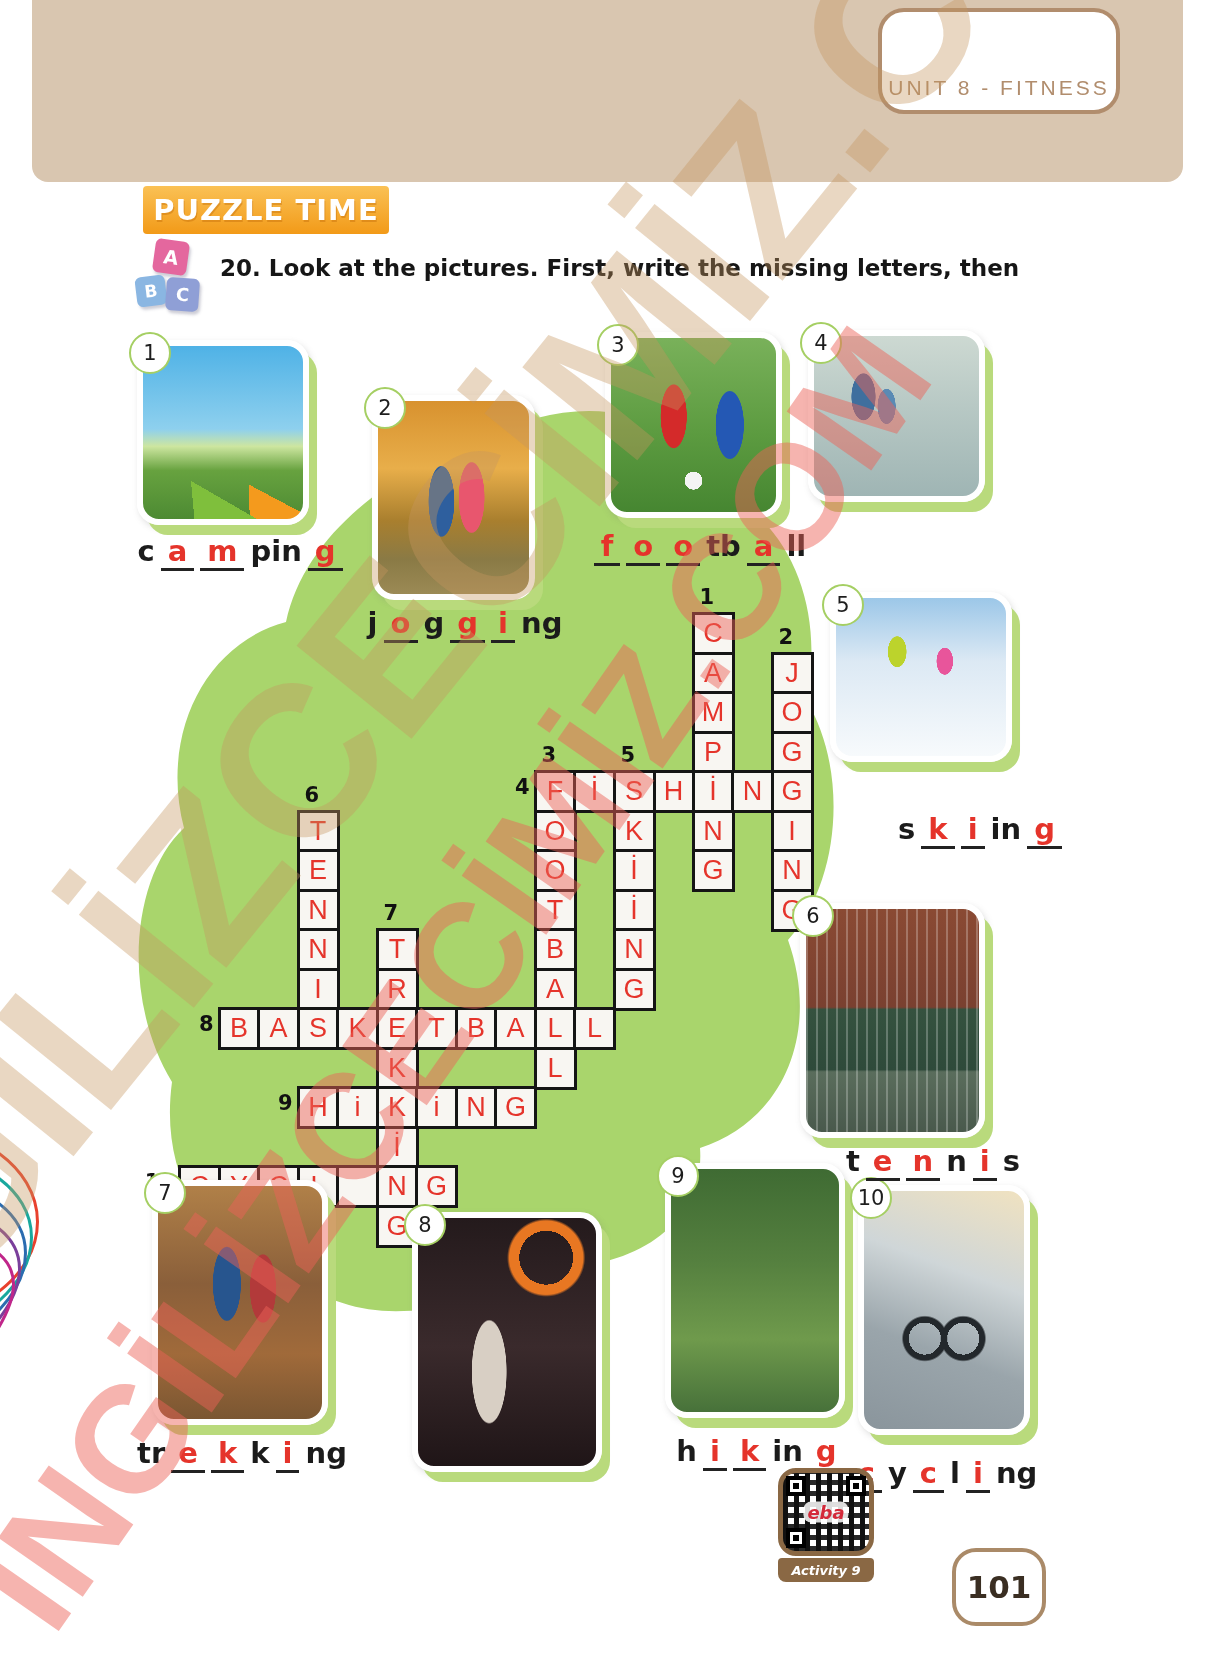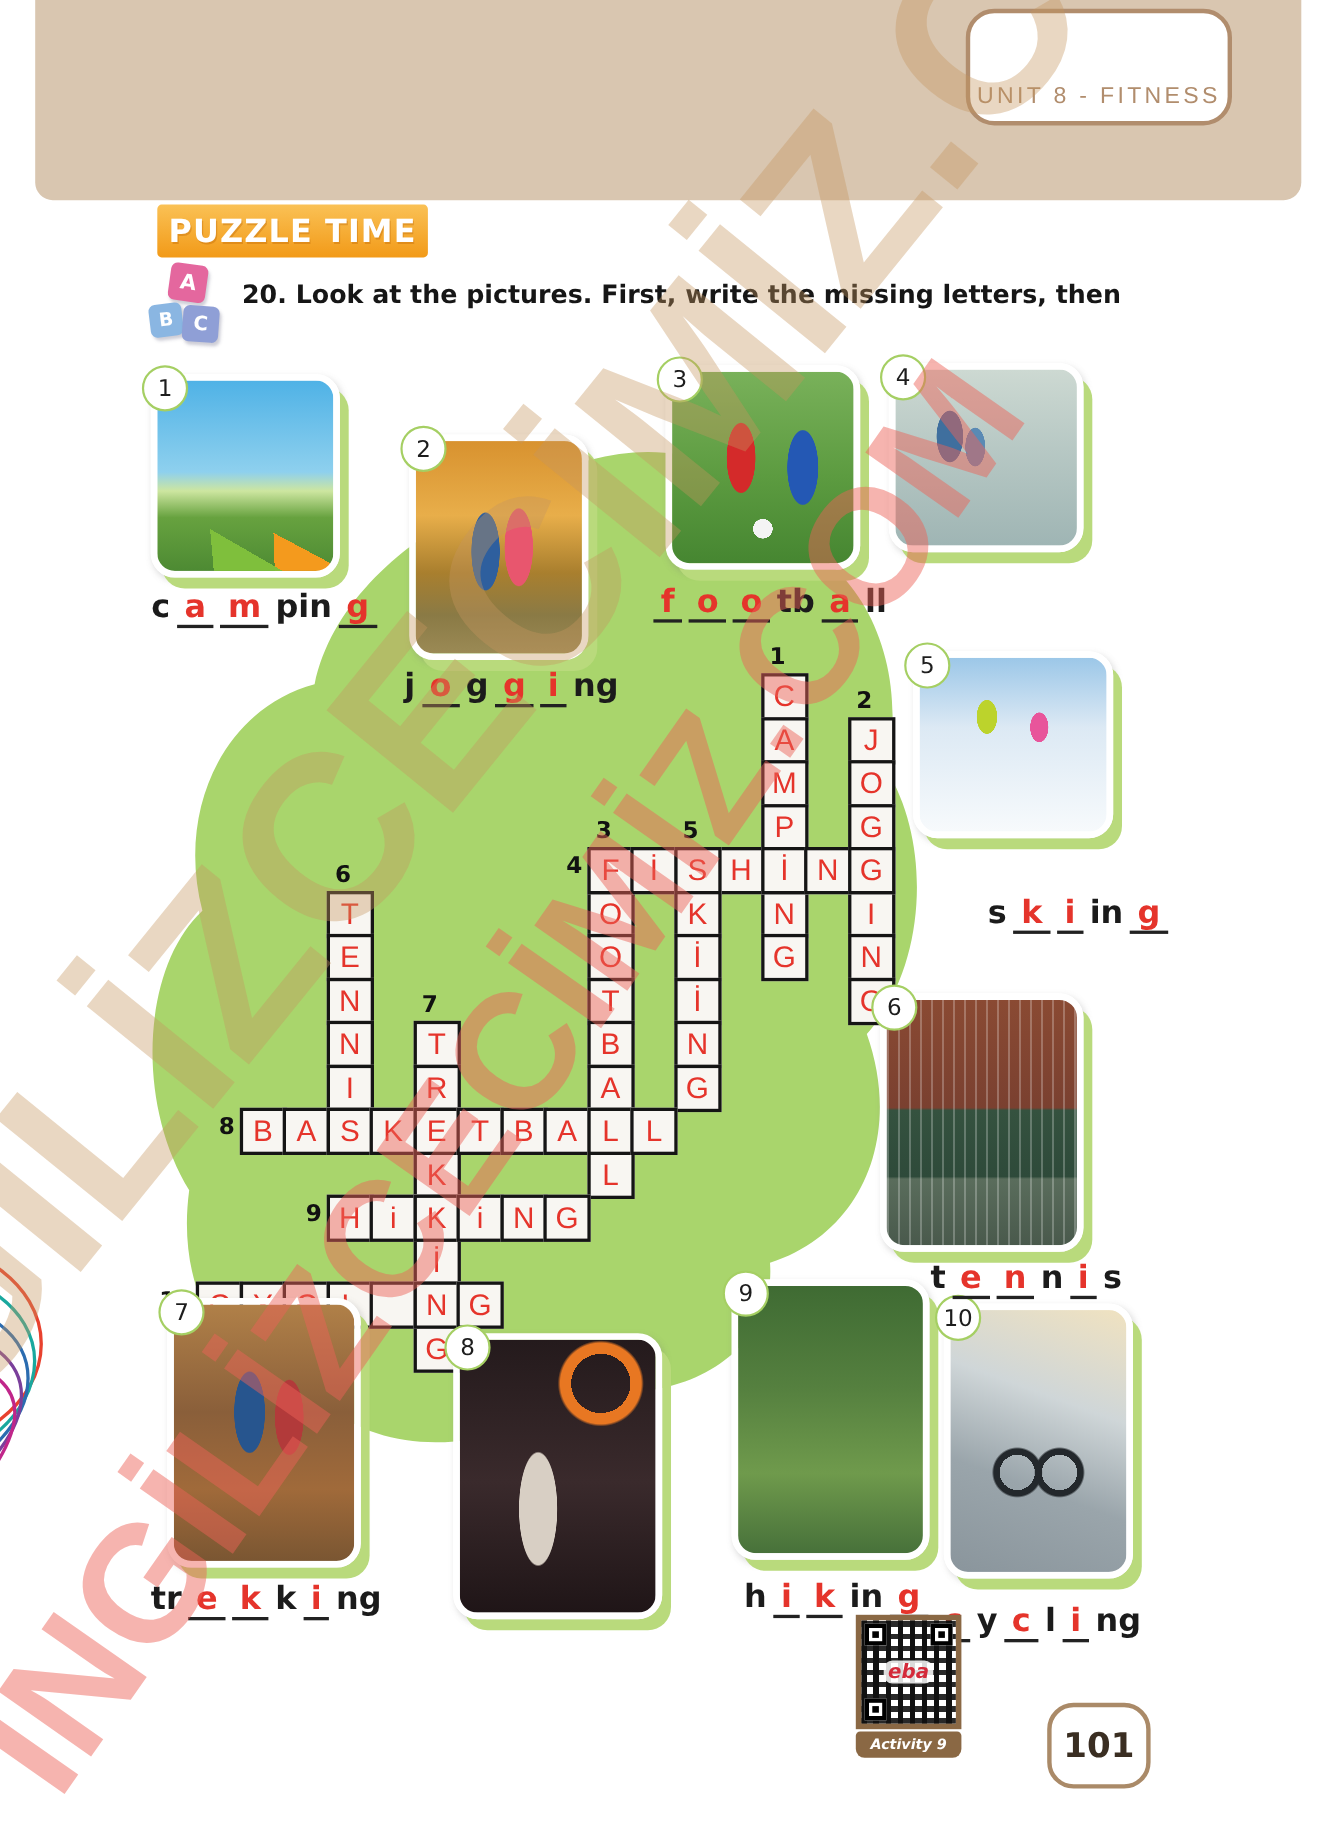--- a/index.html
+++ b/index.html
@@ -96,21 +96,21 @@
   .wm{position:absolute;z-index:7;pointer-events:none;white-space:nowrap;font-weight:800;
       transform-origin:0 0;font-family:"Liberation Sans",sans-serif;}
   .wm-red{left:-60px;top:1560px;transform:rotate(-55deg);font-size:150px;color:rgba(236,98,88,.48);}
   .wm-tan{left:-330px;top:1340px;transform:rotate(-51deg);font-size:215px;color:rgba(197,151,95,.38);z-index:6;}
 
   
   svg.curves{position:absolute;left:0;top:1080px;z-index:2;pointer-events:none;}
 
   
   .qr-wrap{position:absolute;left:778px;top:1468px;width:96px;z-index:3;}
-  .qr{width:96px;height:104px;box-sizing:border-box;border:5px solid #8a6844;border-radius:0;
+  .qr{width:96px;height:88px;box-sizing:border-box;border:5px solid #8a6844;border-radius:18px;
       background:
         repeating-linear-gradient(0deg,rgba(17,17,17,.9) 0 5px,transparent 5px 11px),
         repeating-linear-gradient(90deg,#111 0 5px,#fff 5px 11px);
       position:relative;text-align:right;}
   .finder{position:absolute;width:20px;height:20px;border:4px solid #000;background:#fff;box-sizing:border-box;}
   .finder::after{content:"";position:absolute;left:3px;top:3px;width:6px;height:6px;background:#000;}
   .f1{left:3px;top:3px;} .f2{right:3px;top:3px;} .f3{left:3px;bottom:3px;}
   .eba{position:absolute;left:50%;top:50%;transform:translate(-50%,-50%);background:rgba(255,255,255,.85);
        border-radius:8px;padding:0 4px;color:#d42a3a;font-style:italic;font-weight:800;font-size:18px;}
   .qr-ribbon{margin-top:2px;width:96px;height:24px;background:#8a6844;border-radius:4px 4px 8px 8px;

